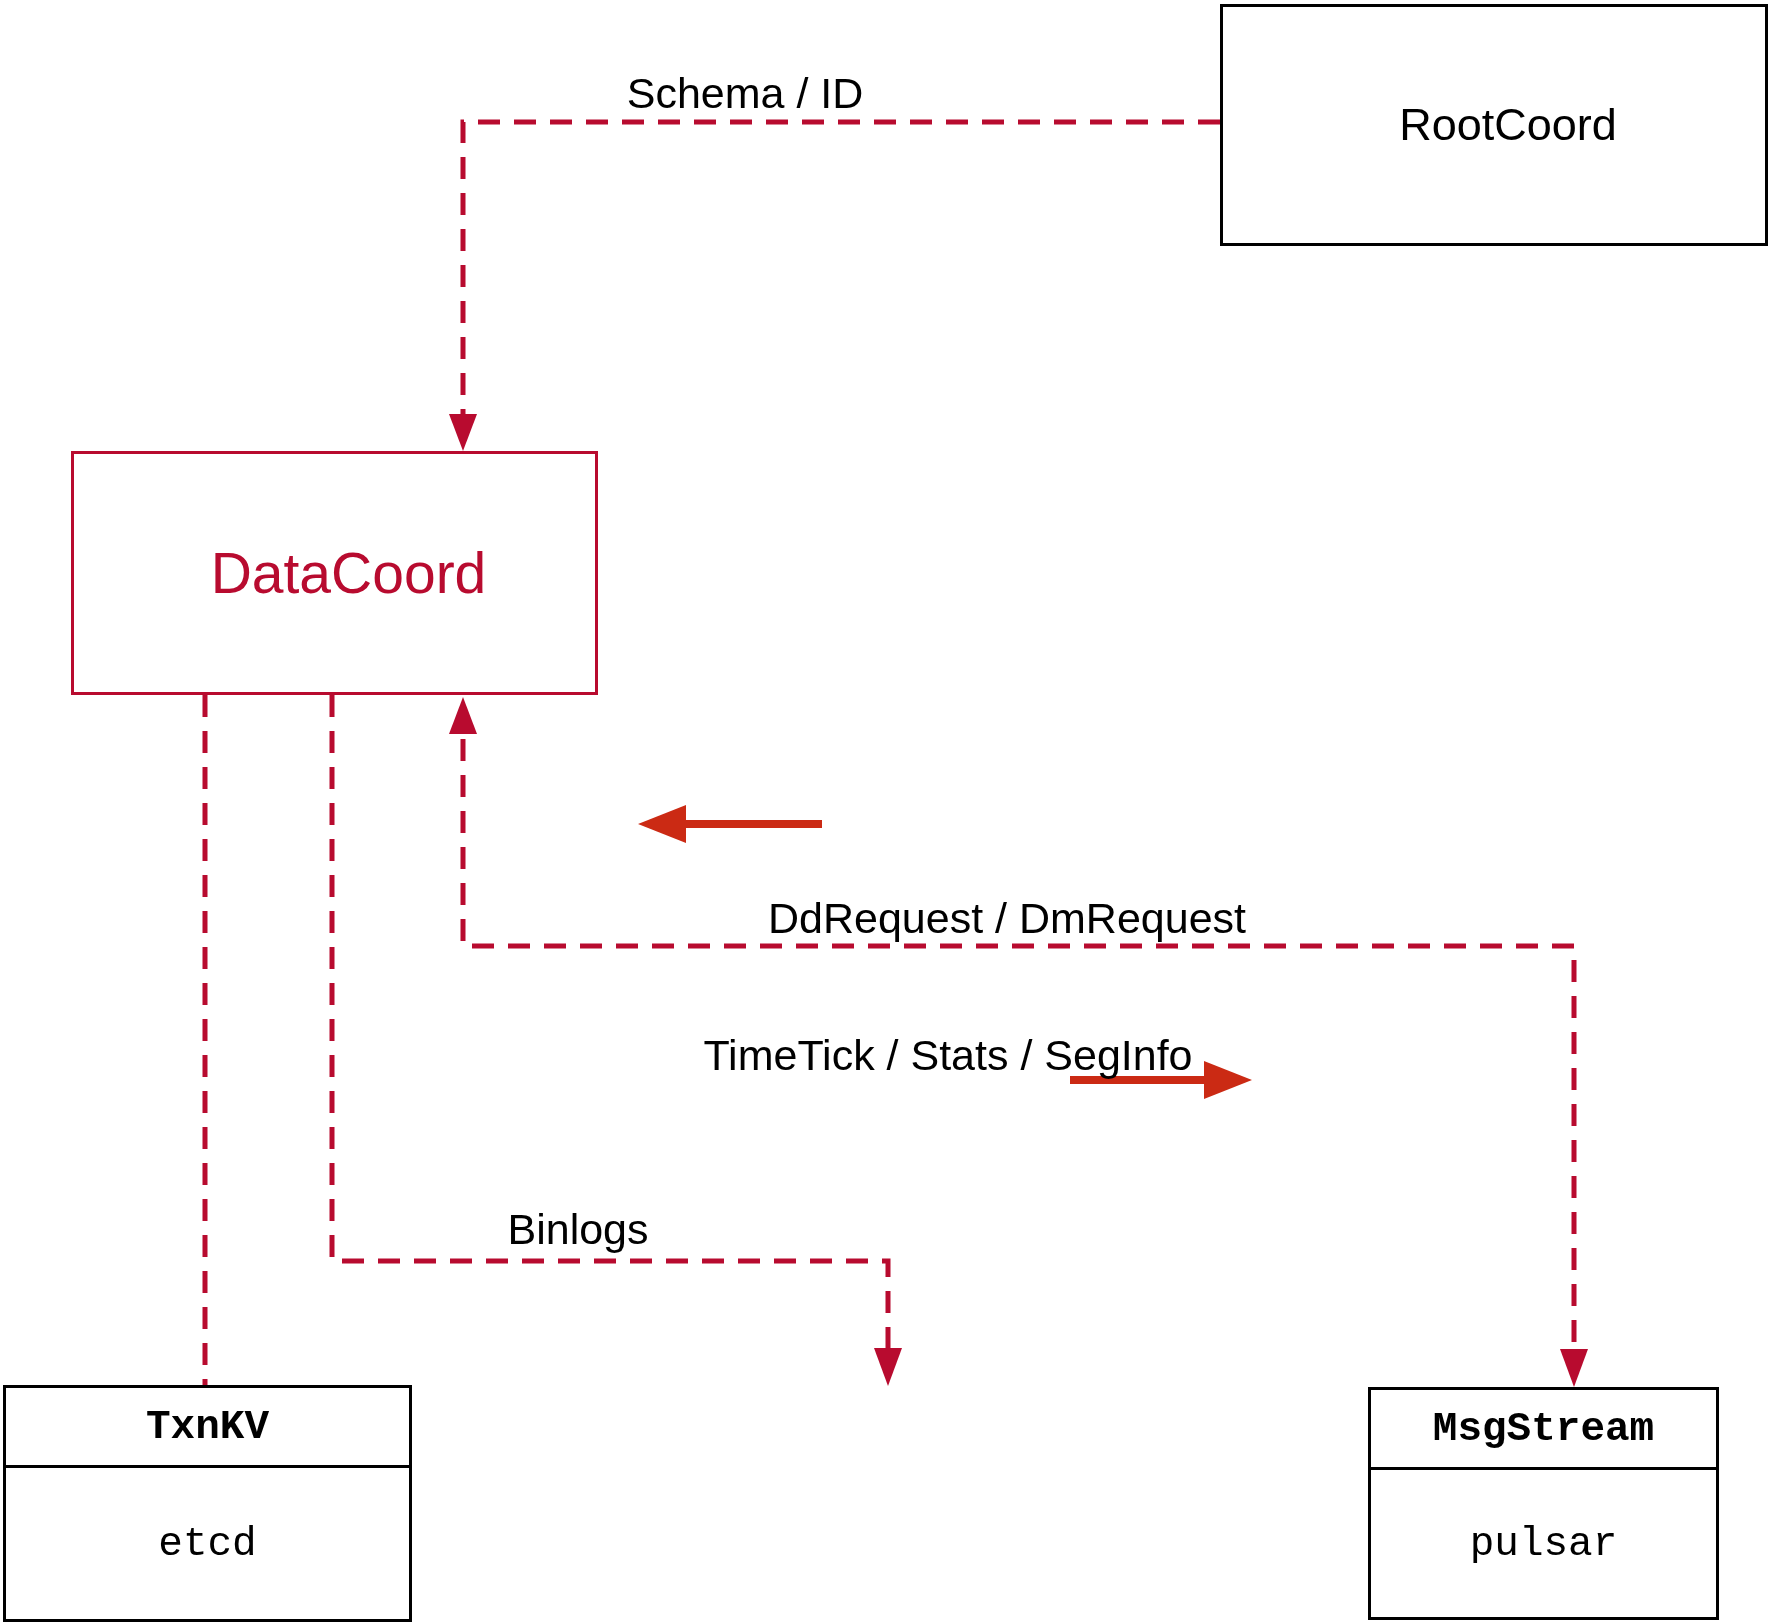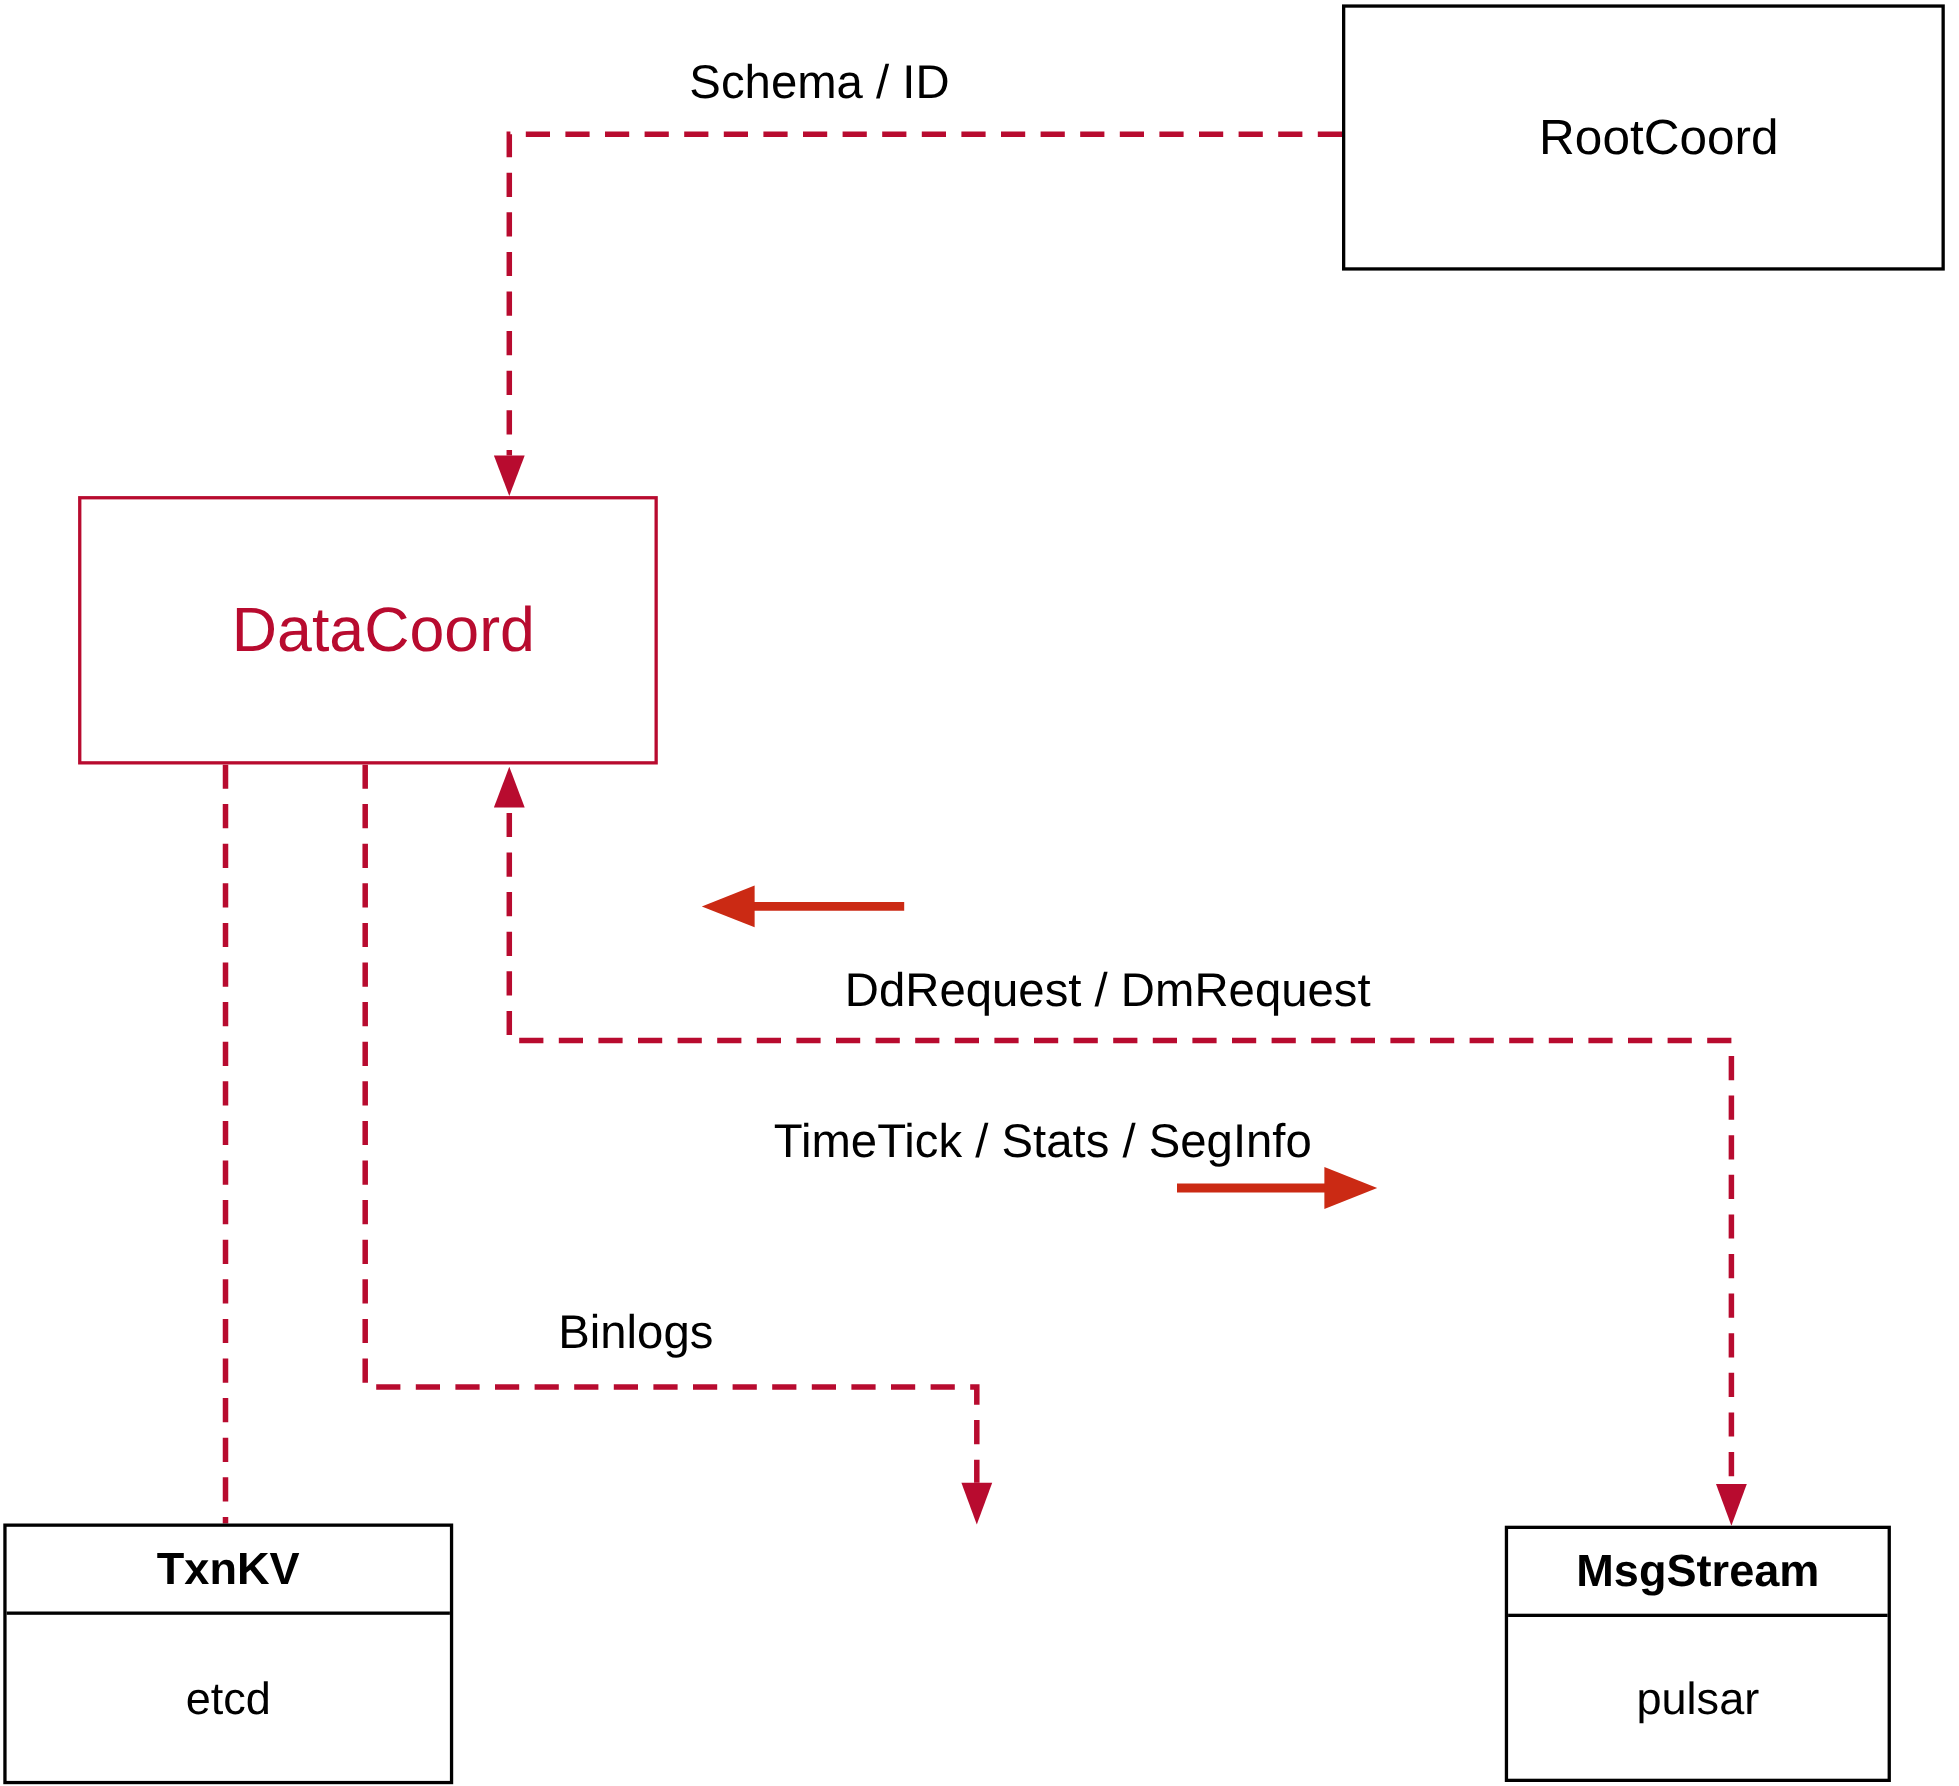--- a/index.html
+++ b/index.html
@@ -61,20 +61,21 @@
   .rootcoord { left: 1220px; top: 4px;   width: 548px; height: 242px; }
   .datacoord { left: 71px;   top: 451px; width: 527px; height: 244px; }
 
   .kvbox {
     position: absolute;
     border: 3px solid var(--box-border);
     background: var(--background);
     display: flex;
     flex-direction: column;
     color: var(--text);
+    font-family: Liberation Mono, monospace;
   }
   .txnkv     { left: 3px;    top: 1385px; width: 409px; height: 237px; }
   .kv        { left: 686px;  top: 1386px; width: 407px; height: 234px; }
   .msgstream { left: 1368px; top: 1387px; width: 351px; height: 233px; }
 
   .kvbox .kv-header {
     height: 80px;
     flex: 0 0 auto;
     border-bottom: 3px solid var(--box-border);
     display: flex;
@@ -93,20 +94,21 @@
     line-height: 56px;
     text-align: center;
   }
 
   .edge-label {
     position: absolute;
     transform: translate(-50%, -50%);
     font-size: 43px;
     color: var(--text);
     white-space: nowrap;
+    margin-top: 17px;
   }
   .lbl-schema   { left: 745px;  top: 76px;  }
   .lbl-dd       { left: 1007px;  top: 901px; }
   .lbl-timetick { left: 948px;  top: 1038px; }
   .lbl-binlogs  { left: 578px;  top: 1212px; }
 </style>
 </head>
 <body>
 
 <div class="canvas">

